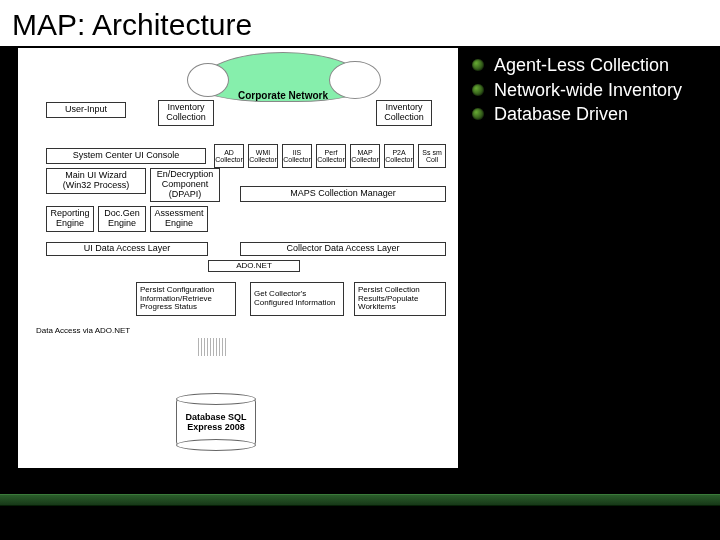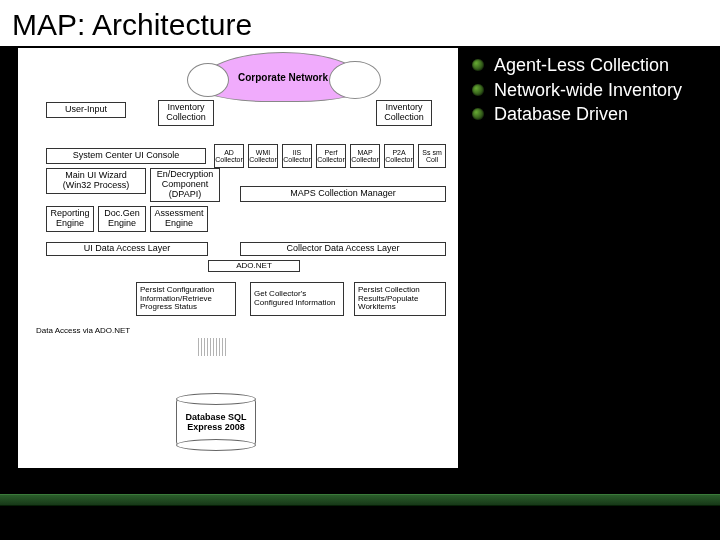--- a/index.html
+++ b/index.html
@@ -45,22 +45,22 @@
     justify-content: center;
     line-height: 1.1;
     padding: 2px 3px;
   }
   .cloud {
     position: absolute;
     width: 170px; height: 50px;
     left: 180px; top: 4px;
     border-radius: 60% 60% 50% 50% / 80% 80% 40% 40%;
     border: 1px solid #888;
-    background: #f0abfc;
-    display: flex; align-items: center; justify-content: center;
+    background: #86efac;
+    display: flex; align-items: flex-end; justify-content: center;
     font-size: 10px; font-weight: 600;
   }
   .cloud::before, .cloud::after {
     content: "";
     position: absolute;
     border-radius: 50%;
     border: 1px solid #888;
     background: #fff;
   }
   .cloud::before { width: 40px; height: 32px; left: -12px; top: 10px; }

